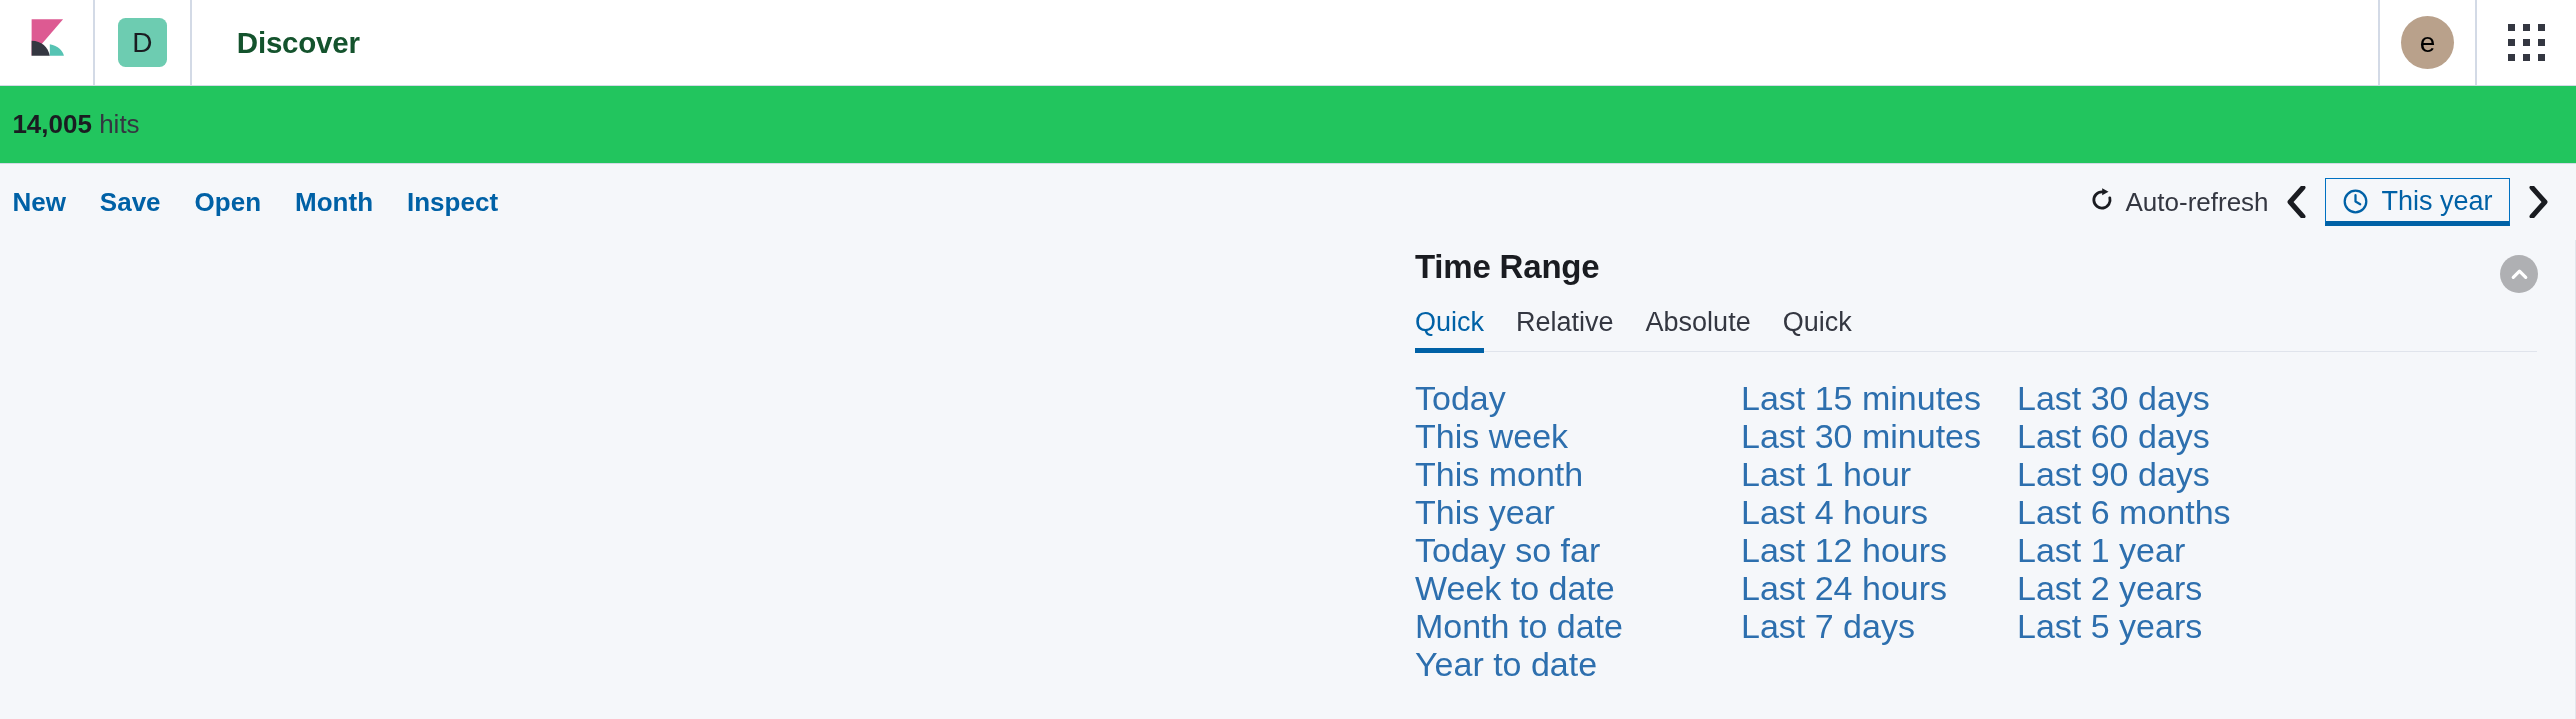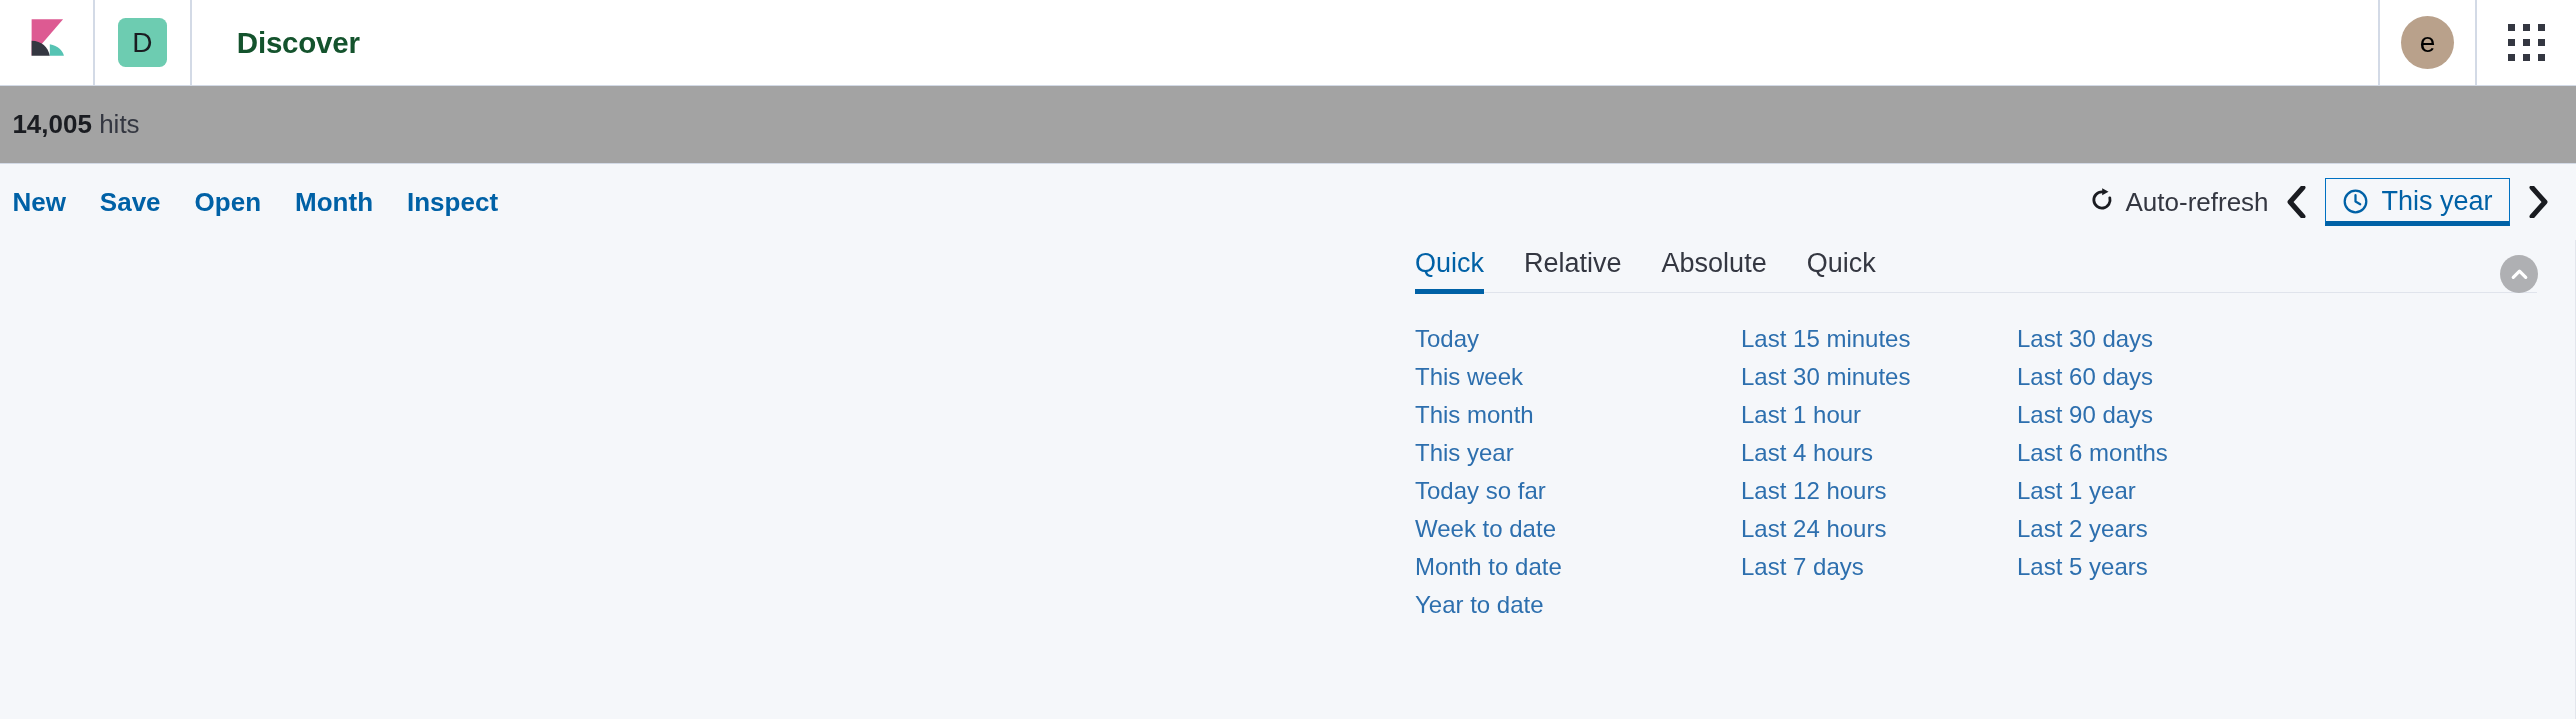--- a/index.html
+++ b/index.html
@@ -85,21 +85,21 @@
     display: grid;
     grid-template-columns: repeat(3, 7.6px);
     grid-template-rows: repeat(3, 7.6px);
     gap: 7.6px;
   }
   .grid-icon i { display: block; width: 7.6px; height: 7.6px; background: #343741; }
 
   
   .hits-bar {
     height: 78px;
-    background: #a3a3a3;
+    background: #22c55e;
     border-bottom: 1.9px solid #D3DAE6;
     display: flex;
     align-items: center;
     padding-left: 12.4px;
   }
   .hits-text {
     font-size: 26px;
     color: #343741;
   }
   .hits-count {
@@ -194,21 +194,21 @@
     font-size: 33px;
     font-weight: bold;
     color: #1A1C21;
     margin-bottom: 21px;
     letter-spacing: -0.2px;
   }
 
   .tabs {
     display: flex;
     align-items: flex-start;
-    gap: 8px;
+    gap: 0;
     border-bottom: 1.9px solid #E0E4EC;
     margin-bottom: 27px;
   }
   .tab {
     font-size: 27px;
     color: #343741;
     padding: 0 16px 13.3px 16px;
     cursor: pointer;
     position: relative;
     white-space: nowrap;
@@ -226,21 +226,21 @@
   }
 
   .quick-cols {
     display: flex;
     gap: 0;
   }
   .quick-col { width: 326px; }
   .quick-col.c2 { width: 276px; }
 
   .quick-item {
-    font-size: 24px;
+    font-size: 34px;
     line-height: 38px;
     color: #2D6FAE;
     cursor: pointer;
     padding: 0;
     margin-bottom: 0;
     white-space: nowrap;
   }
 
   .collapse-btn {
     position: absolute;
@@ -349,20 +349,21 @@
       </svg>
     </div>
 
   </div>
 </div>
 
 <div class="panel-wrap">
 
   <div class="panel">
 
+    <div class="panel-title">Time Range</div>
 
     <div class="tabs">
       <span class="tab active">Quick</span>
       <span class="tab">Relative</span>
       <span class="tab">Absolute</span>
       <span class="tab">Quick</span>
     </div>
 
     <div class="quick-cols">
 

